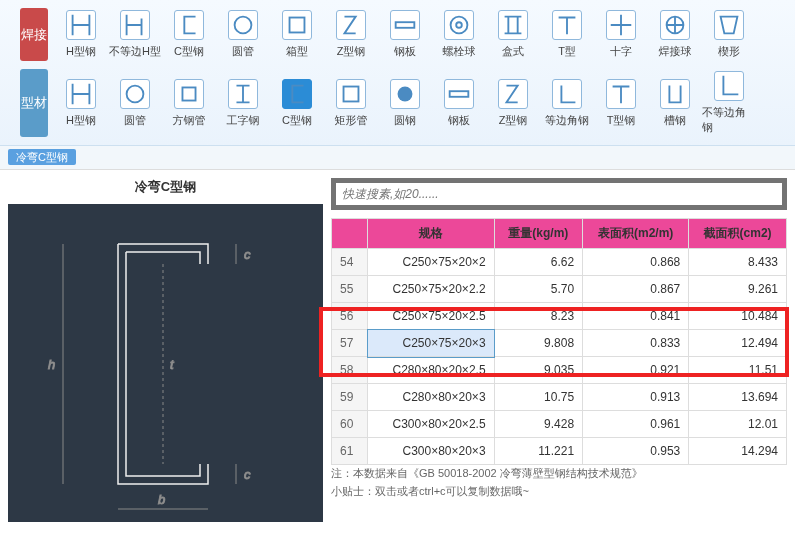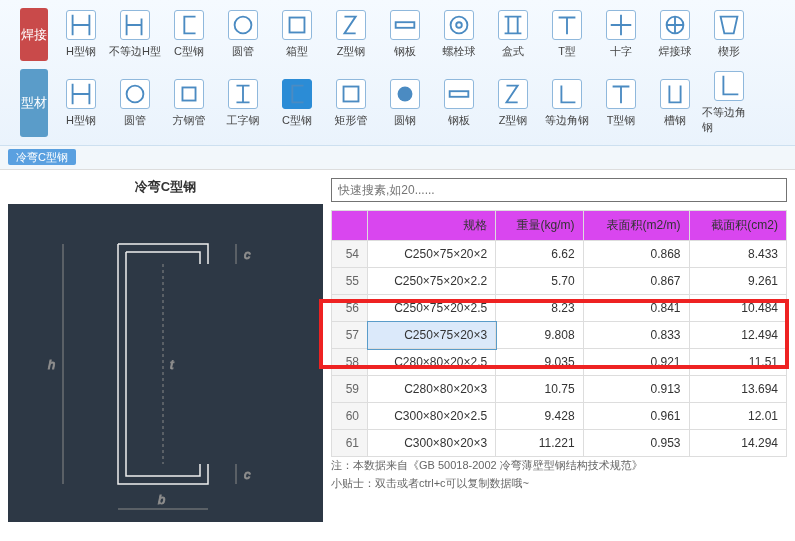--- a/index.html
+++ b/index.html
@@ -19,26 +19,26 @@
   
   .crumb { background: #f2f7fb; padding: 4px 8px; border-bottom: 1px solid #ddd; }
   .crumb span { background: #5aa0e0; color: #fff; padding: 2px 8px; font-size: 11px; border-radius: 2px; }
   
   .main { display: flex; padding: 8px; gap: 8px; }
   .left-panel { width: 315px; }
   .left-title { text-align: center; font-weight: bold; font-size: 13px; margin-bottom: 8px; color: #333; }
   .diagram { background: #2d3845; width: 315px; height: 318px; position: relative; }
   
   .right-panel { flex: 1; }
-  .search { width: 100%; border: 1px solid #737373; padding: 4px 6px; font-size: 12px; color: #999; margin-bottom: 8px; }
+  .search { width: 100%; border: 5px solid #737373; padding: 4px 6px; font-size: 12px; color: #999; margin-bottom: 8px; font-style: italic; }
   
   .tbl { width: 100%; border-collapse: collapse; }
   .tbl th, .tbl td { border: 1px solid #ddd; padding: 6px 8px; text-align: right; font-size: 12px; }
-  .tbl th { background: #d946ef; font-weight: normal; }
-  .tbl .rownum { background: #f5f5f5; text-align: right; width: 36px; color: #666; }
+  .tbl th { background: #ec4899; font-weight: bold; text-align: center; }
+  .tbl .rownum { background: #f5f5f5; text-align: left; width: 36px; color: #666; }
   .tbl .selected td:nth-child(2) { background: #dbe9fa; outline: 1px solid #5a9cc9; margin-left: 15px; }
   .highlight-box { position: absolute; border: 4px solid #e22; pointer-events: none; }
   
   .footer { font-size: 11px; color: #666; line-height: 1.6; }
 </style>
 </head>
 <body>
 
 <div class="ribbon">
   <div class="ribbon-row">

